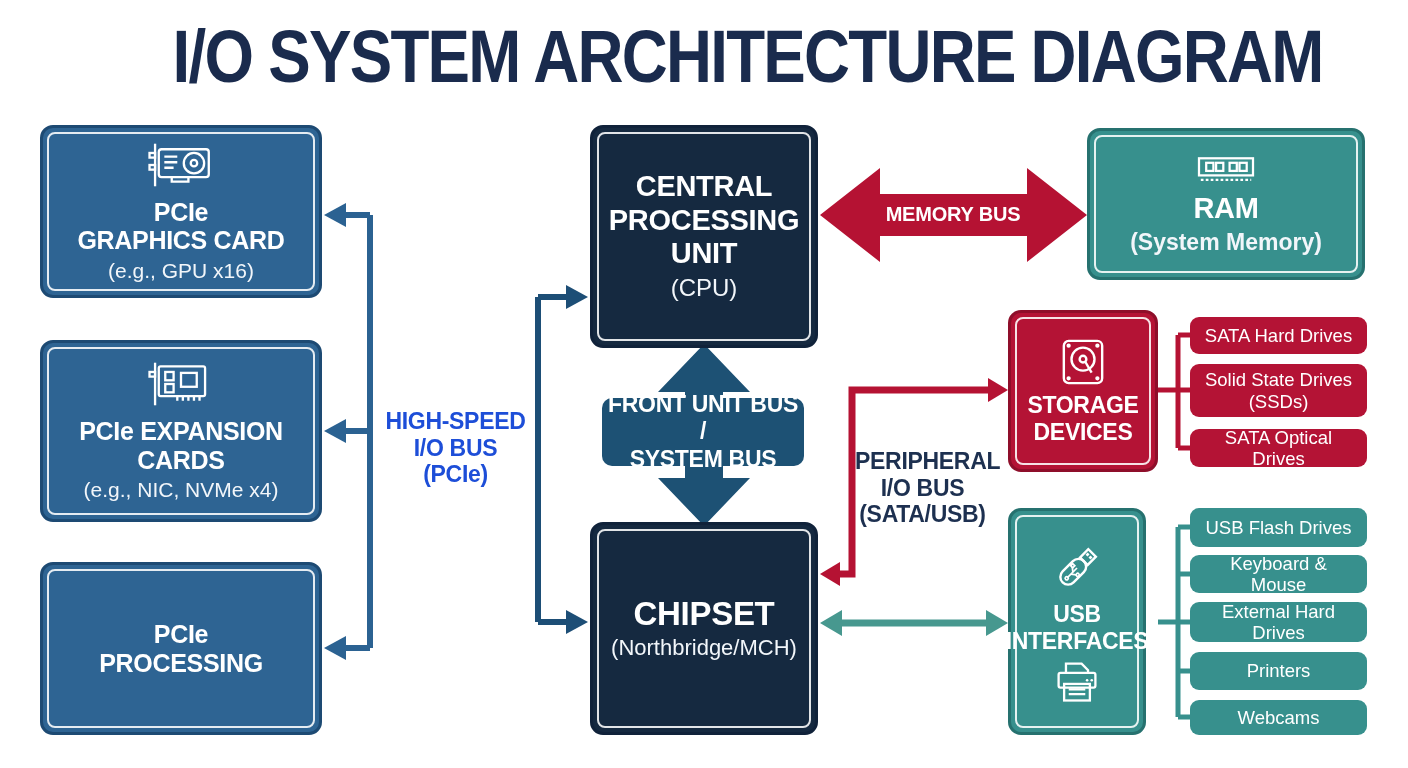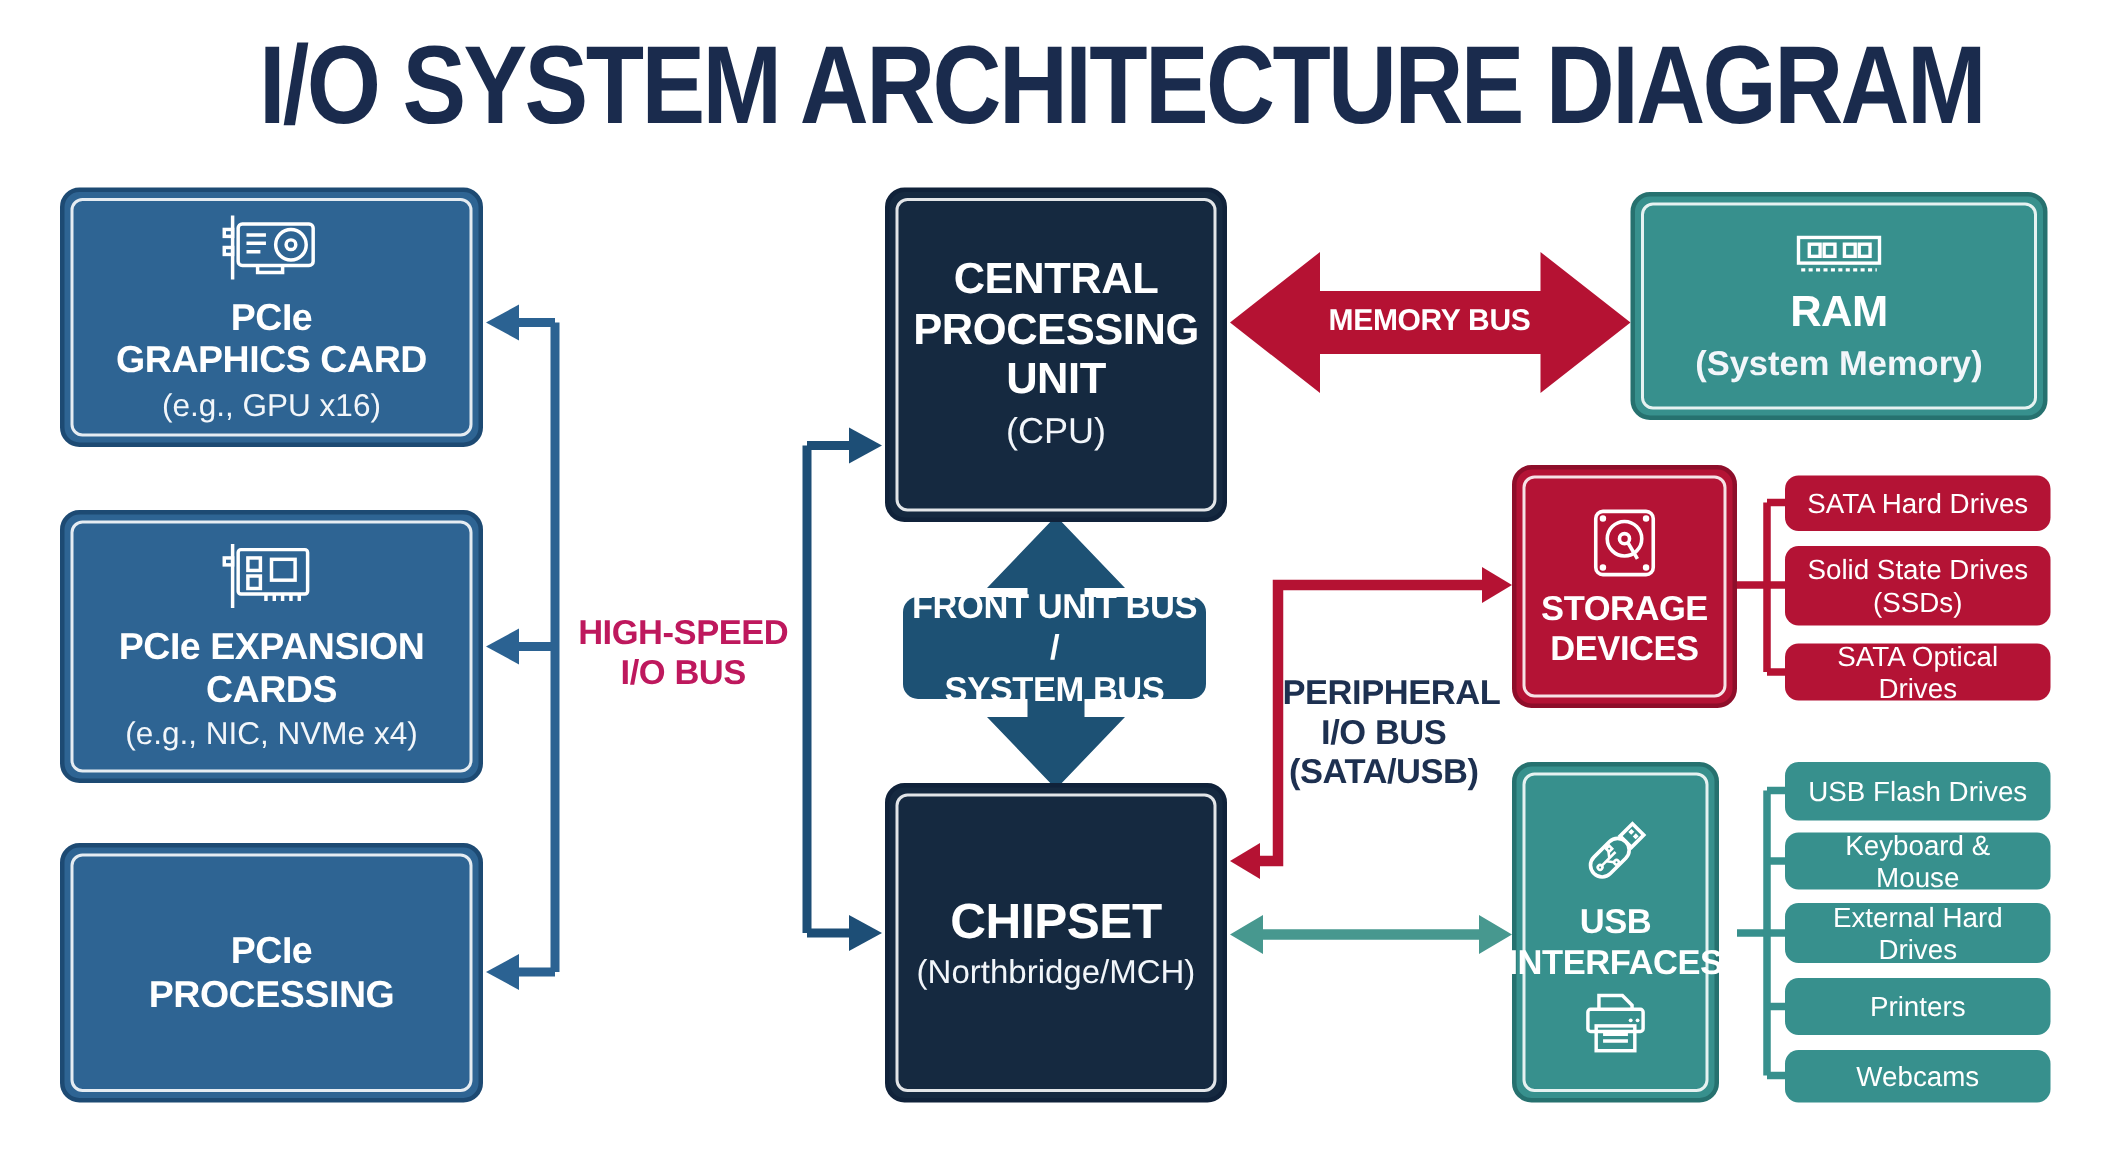--- a/index.html
+++ b/index.html
@@ -37,21 +37,21 @@
   .pill{
     position:absolute;left:1190px;width:177px;border-radius:9px;z-index:2;
     display:flex;align-items:center;justify-content:center;text-align:center;
     color:#fff;font-size:18.5px;line-height:1.15;box-sizing:border-box;padding:2px 10px;
   }
   .pill.crimson{background:#b41335;}
   .pill.teal{background:#37908d;}
   
   .bus-label{
     position:absolute;z-index:3;text-align:center;font-weight:bold;
-    font-size:23px;line-height:1.16;letter-spacing:-.3px;color:#be185d;
+    font-size:23px;line-height:1.16;letter-spacing:-.3px;color:#1d4ed8;
   }
   .bus-label.dark{color:#1d3050;}
   .fsb-box{
     position:absolute;left:602px;top:398px;width:202px;height:68px;z-index:3;
     background:#1d5174;border-radius:10px;display:flex;flex-direction:column;
     align-items:center;justify-content:center;color:#fff;font-weight:bold;
     font-size:23px;line-height:1.2;letter-spacing:-.3px;text-align:center;
   }
   .membus-label{
     position:absolute;left:876px;top:203px;width:154px;z-index:3;text-align:center;
@@ -157,20 +157,21 @@
   </div>
 
   <div class="panel blue" style="left:40px;top:562px;width:282px;height:173px;">
     <div class="h">PCIe</div>
     <div class="h">PROCESSING</div>
   </div>
 
   <div class="bus-label" style="left:368px;top:408px;width:175px;">
     <div>HIGH-SPEED</div>
     <div>I/O BUS</div>
+    <div>(PCIe)</div>
   </div>
 
   <div class="panel navy" style="left:590px;top:125px;width:228px;height:223px;">
     <div class="h-lg">CENTRAL</div>
     <div class="h-lg">PROCESSING</div>
     <div class="h-lg">UNIT</div>
     <div class="sub" style="font-size:24px;">(CPU)</div>
   </div>
 
   <div class="fsb-box">

